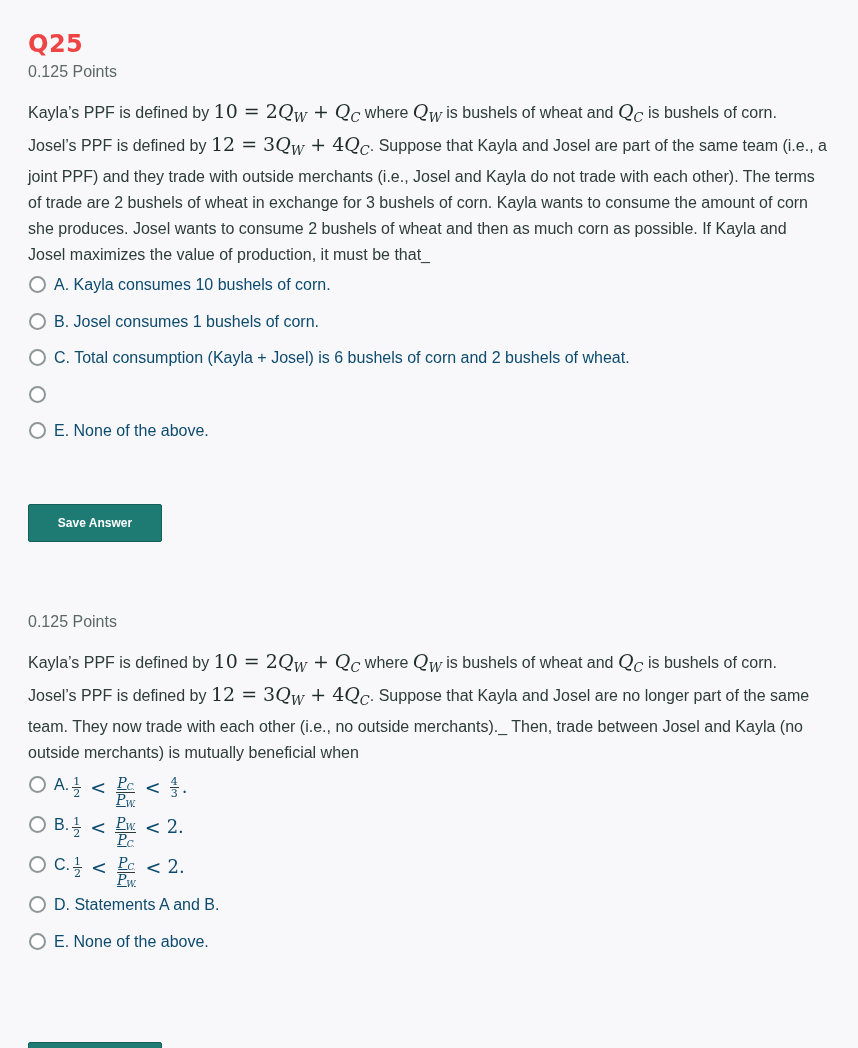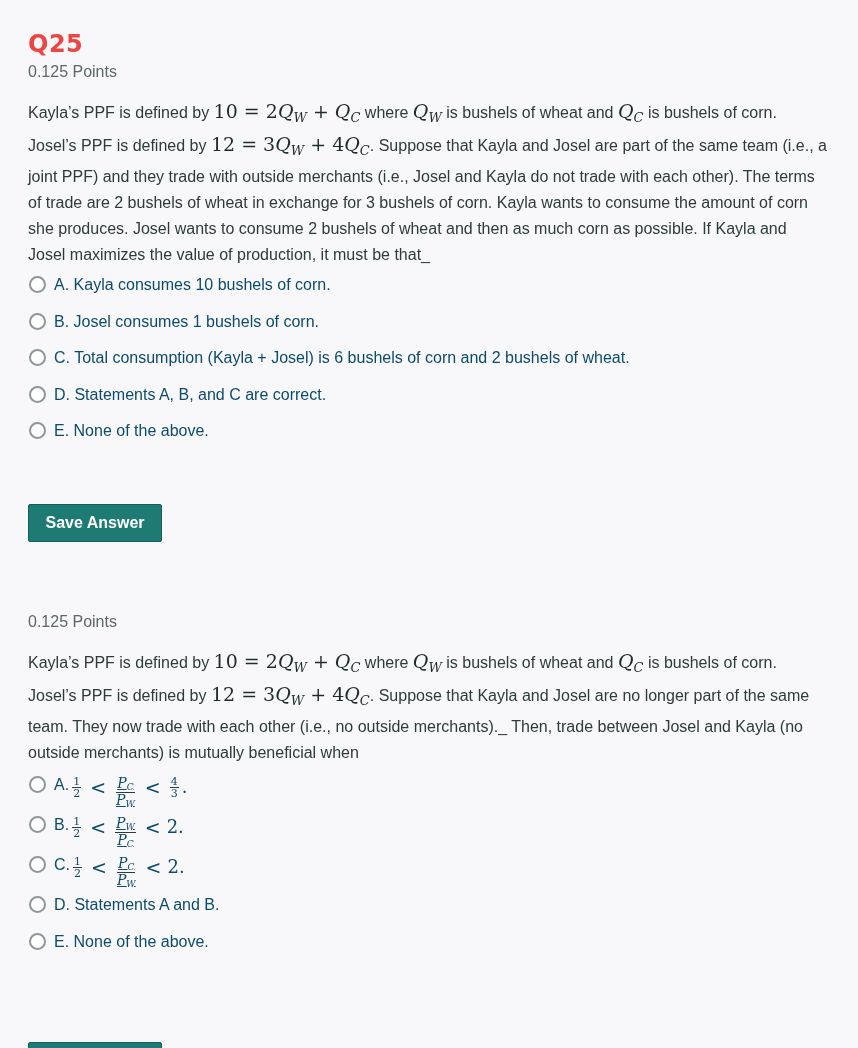--- a/index.html
+++ b/index.html
@@ -37,21 +37,21 @@
   }
   .frac .num, .frac .den { font-size: 11px; padding: 0 1px; }
   .frac .num { border-bottom: 1px solid #2d3b39; }
   .frac.big .num, .frac.big .den { font-size: 14px; font-style: italic; text-decoration: underline; }
   .frac.big .num .s, .frac.big .den .s { font-size: 9px; vertical-align: -2px; }
   .lt { font-family: "DejaVu Serif", serif; font-size: 19px; margin: 0 6px; }
   .two { font-family: "DejaVu Serif", serif; font-size: 18px; }
   .save-btn {
     position: absolute; left: 28px; width: 134px; height: 38px;
     background: #1e7b74; border: 1px solid #146058; border-radius: 2px;
-    color: #ffffff; font-size: 16px; font-weight: bold;
+    color: #ffffff; font-size: 12px; font-weight: bold;
     font-family: "Liberation Sans", sans-serif;
     box-sizing: border-box; cursor: pointer;
   }
 </style>
 </head>
 <body>
 
 <div class="question" style="top:30px;">
   <h2 class="q-title">Q25</h2>
   <div class="q-points">0.125 Points</div>
@@ -66,21 +66,20 @@
     <div class="option">
         <span class="radio"></span>
         <span>B. Josel consumes 1 bushels of corn.</span>
       </div>
     <div class="option">
         <span class="radio"></span>
         <span>C. Total consumption (Kayla + Josel) is 6 bushels of corn and 2 bushels of wheat.</span>
       </div>
     <div class="option">
         <span class="radio"></span>
-        <span>D. Statements A, B, and C are correct.</span>
       </div>
     <div class="option">
         <span class="radio"></span>
         <span>E. None of the above.</span>
       </div>
   </div>
 </div>
 <button class="save-btn" style="top:504px;">Save Answer</button>
 
 <div class="question" style="top:608px;">

